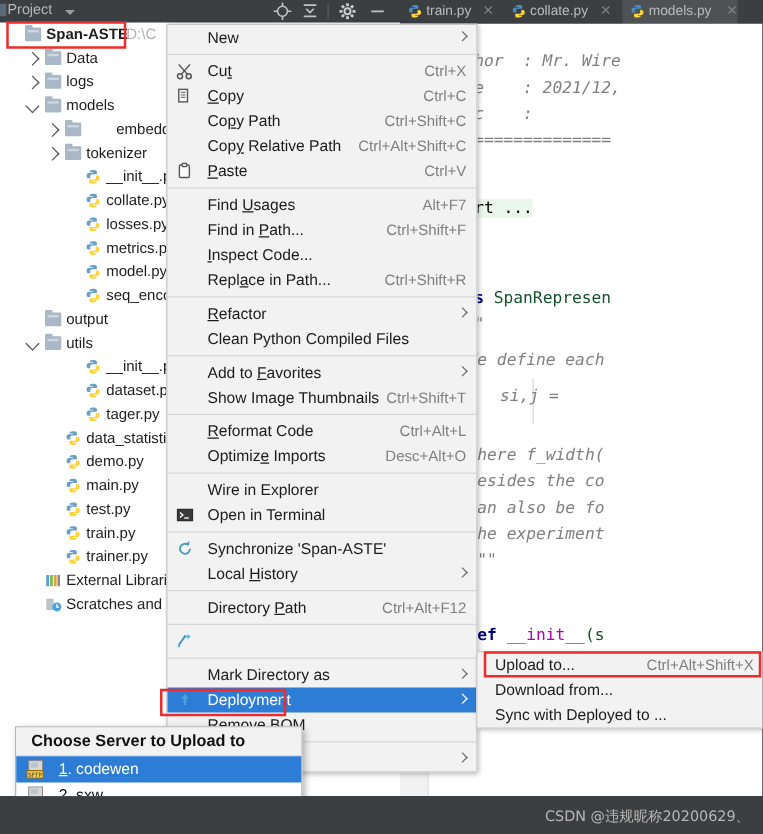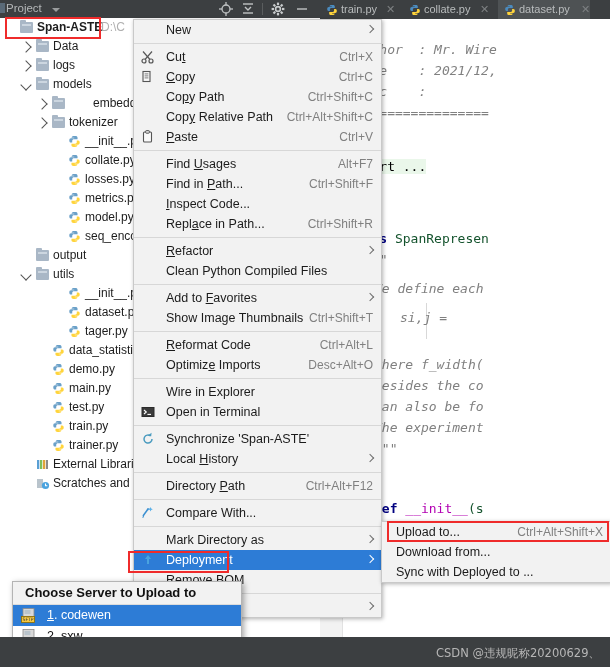--- a/index.html
+++ b/index.html
@@ -267,21 +267,21 @@
       <span class="tlabel">collate.py</span>
       <span class="xclose" style="left:77px">✕</span>
     </div>
     <div class="etab active" id="tab2" style="left:178px;width:92px">
       <span class="pyic">
         <svg width="12" height="12" viewBox="0 0 12 12">
             <path d="M5.6 1h1.2c1.3 0 2 .5 2 1.5V4H5.5c-1 0-1.6.6-1.6 1.5V7H2.6C1.7 7 1.2 6.3 1.2 5.1c0-1.3.5-2 1.6-2h3V2.6H3.3C3.3 1.6 4.2 1 5.6 1z" fill="#4b8bbe"></path>
             <path d="M6.4 11H5.2c-1.3 0-2-.5-2-1.5V8h3.3c1 0 1.6-.6 1.6-1.5V5h1.3c.9 0 1.4.7 1.4 1.9 0 1.3-.5 2-1.6 2h-3v.5h2.5c0 1-.9 1.6-2.3 1.6z" fill="#ffd43b"></path>
           </svg>
       </span>
-      <span class="tlabel">dataset.py</span>
+      <span class="tlabel">models.py</span>
       <span class="xclose" style="left:83px">✕</span>
     </div>
   </div>
 
   <div class="editor">
     <div class="gutter">
 
       <div class="foldend" style="top:100px"></div>
       <div class="fold plus" style="top:117px"></div>
       <div class="fold plus" style="top:135px"></div>
@@ -599,21 +599,20 @@
         <span class="mkey">Ctrl+Alt+F12</span>
       </div>
       <div class="msep"></div>
       <div class="mi">
         <span class="micon"><svg width="16" height="16" viewBox="0 0 16 16">
             <path d="M3 11 L8 4" stroke="#3b8fd0" stroke-width="1.5"></path>
             <path d="M7.2 3 L9.5 3.6 L8 5.4Z" fill="#3b8fd0"></path>
             <path d="M2 12.8 L4.2 12.2 L3.4 10.4Z" fill="#3b8fd0"></path>
             <path d="M10.5 2 l.7 1.6 1.6.7 -1.6.7 -.7 1.6 -.7-1.6 -1.6-.7 1.6-.7z" fill="#5bb0e8"></path>
           </svg></span>
-        <span class="mlbl">Compare With...</span>
       </div>
       <div class="msep"></div>
       <div class="mi">
         <span class="mlbl">Mark Directory as</span>
         <span class="marrow"></span>
       </div>
       <div class="mi sel">
         <span class="micon"><svg width="16" height="16" viewBox="0 0 16 16">
             <path d="M8 3 L11 7 H9 v5 H7 V7 H5Z" fill="#4aa3df"></path>
           </svg></span>

